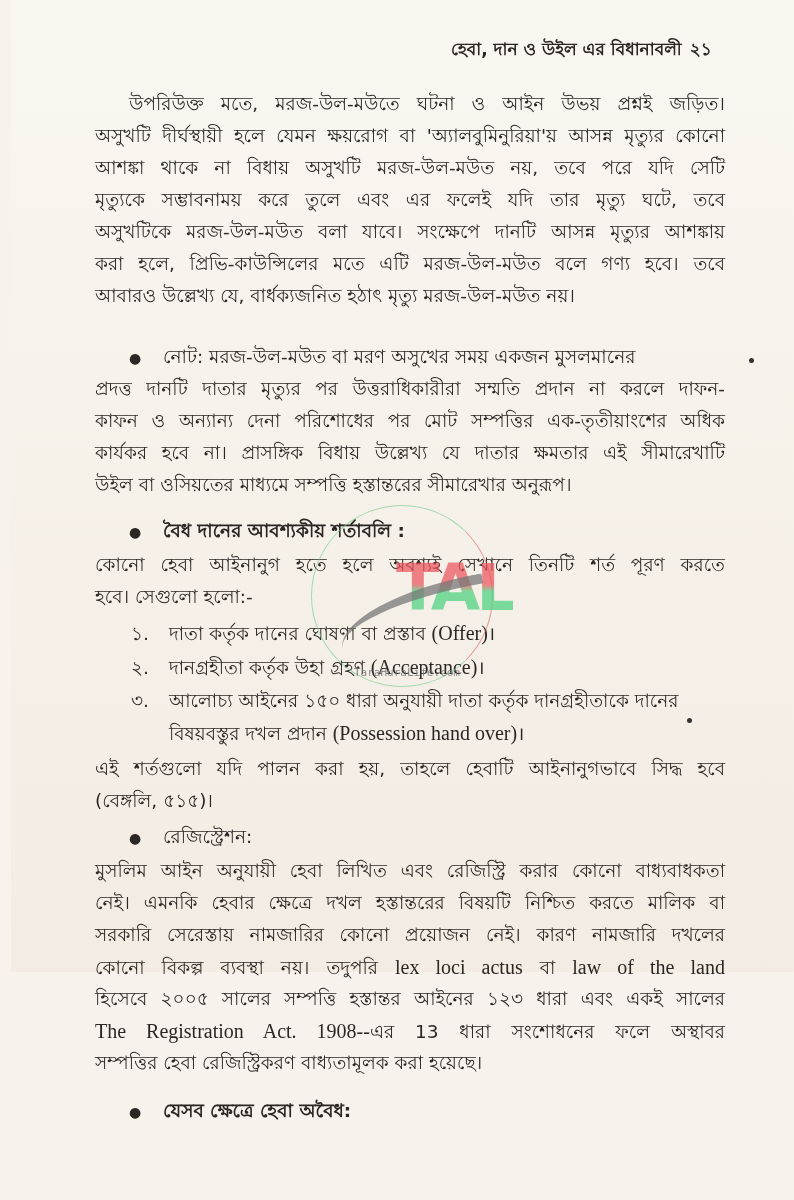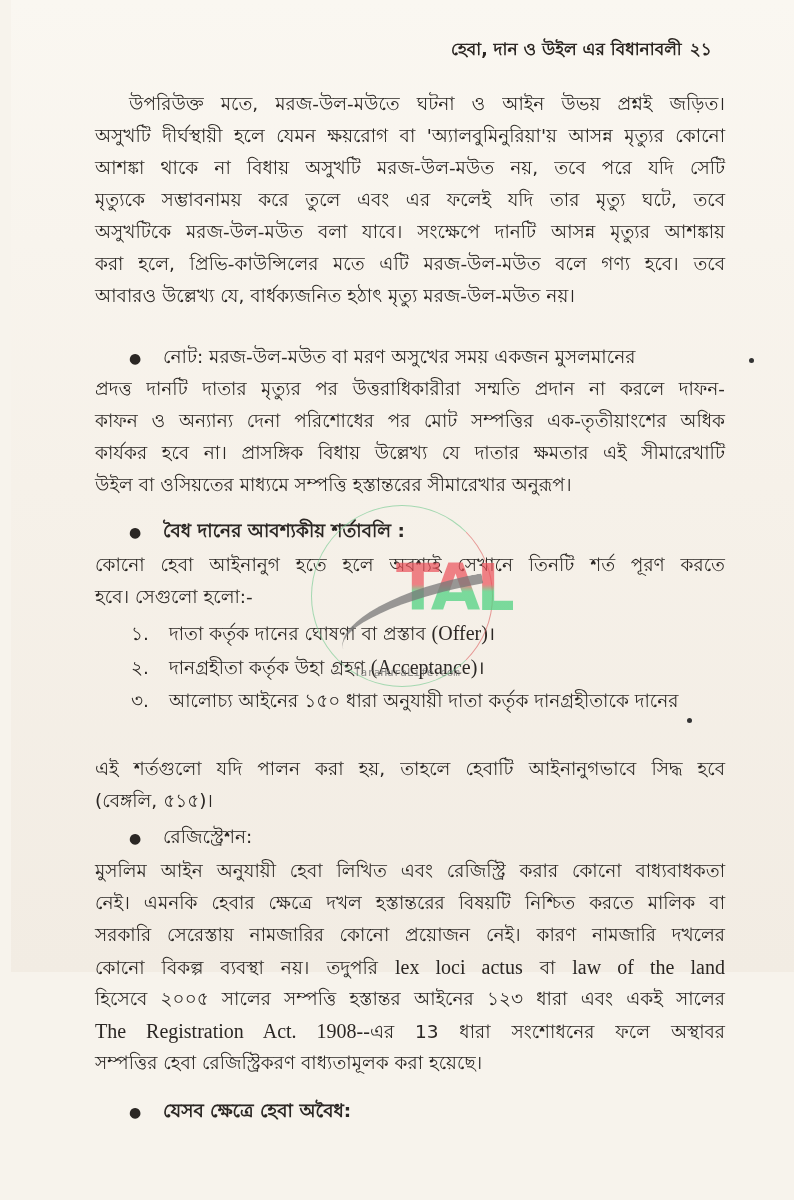--- a/index.html
+++ b/index.html
@@ -99,20 +99,23 @@
 
   <div class="line num-item" style="top:619px">
     <span class="num">১.</span><span>দাতা কর্তৃক দানের ঘোষণা বা প্রস্তাব </span><span class="serifen">(Offer)</span><span>।</span>
   </div>
   <div class="line num-item" style="top:653px">
     <span class="num">২.</span><span>দানগ্রহীতা কর্তৃক উহা গ্রহণ </span><span class="serifen">(Acceptance)</span><span>।</span>
   </div>
   <div class="line num-item" style="top:687px">
     <span class="num">৩.</span><span>আলোচ্য আইনের ১৫০ ধারা অনুযায়ী দাতা কর্তৃক দানগ্রহীতাকে দানের</span>
   </div>
+  <div class="line num-cont" style="top:719px">
+    <span>বিষয়বস্তুর দখল প্রদান </span><span class="serifen">(Possession hand over)</span><span>।</span>
+  </div>
 
   <div class="line" style="top:755px">এই শর্তগুলো যদি পালন করা হয়, তাহলে হেবাটি আইনানুগভাবে সিদ্ধ হবে</div>
   <div class="line noj" style="top:787px">
     <span class="it">(বেঙ্গলি, ৫১৫)</span><span>।</span>
   </div>
 
   <div class="line bullet-line" style="top:823px">
     <span class="bullet">●</span><span>রেজিস্ট্রেশন:</span>
   </div>
   <div class="line" style="top:857px">মুসলিম আইন অনুযায়ী হেবা লিখিত এবং রেজিস্ট্রি করার কোনো বাধ্যবাধকতা</div>

